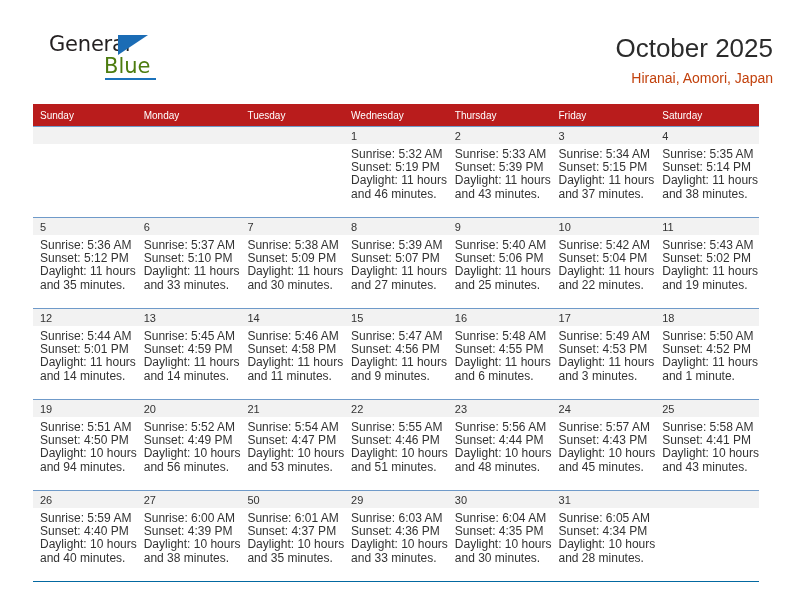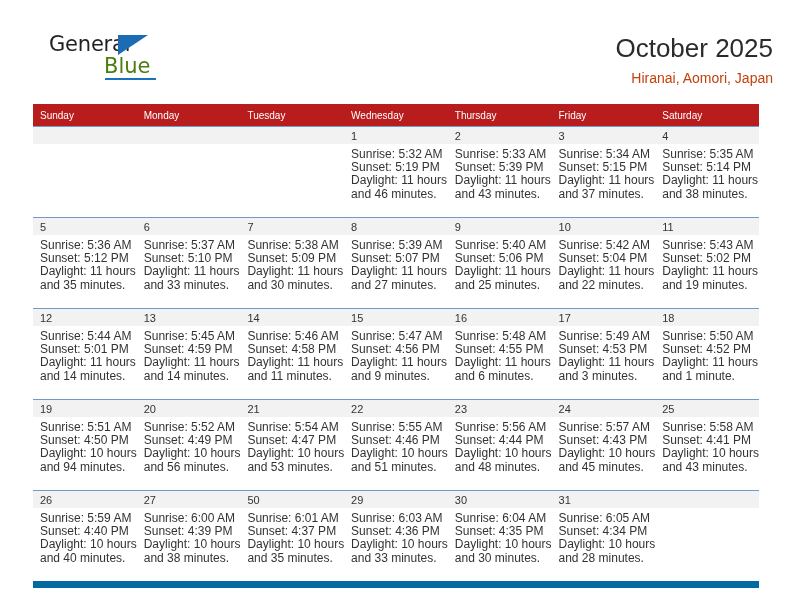--- a/index.html
+++ b/index.html
@@ -123,21 +123,21 @@
   }
 
   tbody td {
     vertical-align: top;
     padding: 0;
     height: 90px;
     border-top: 1px solid #6f9ac9;
     background: #ffffff;
   }
   tbody tr:last-child td {
-    border-bottom: 7px solid #0369a1;
+    border-bottom: 1px solid #0369a1;
   }
 
   .cell-inner {
     position: relative;
     height: 90px;
     box-sizing: border-box;
   }
   .date-band {
     background: #f2f2f2;
     height: 17px;

